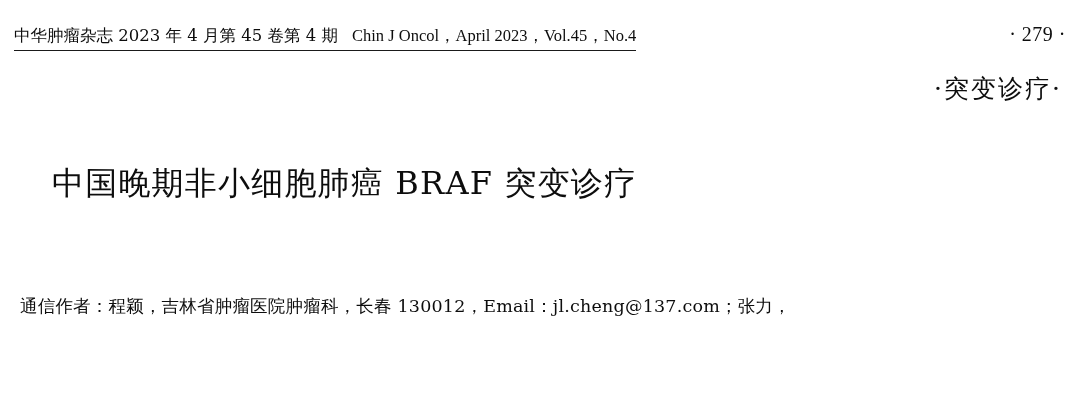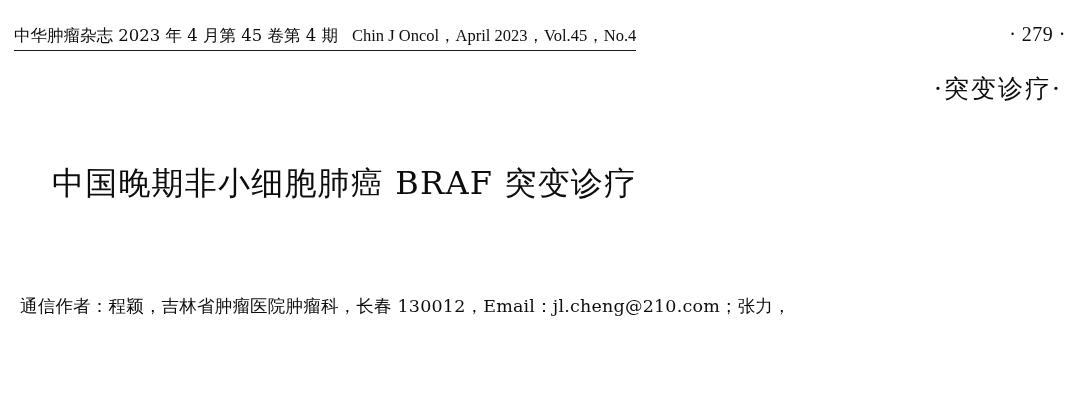--- a/index.html
+++ b/index.html
@@ -115,16 +115,16 @@
     <div class="rh-right">· 279 ·</div>
   </div>
 
   <div class="kicker">·突变诊疗·</div>
 
   <h1 class="title">
     <span class="line">中国晚期非小细胞肺癌 BRAF 突变诊疗</span>
   </h1>
 
   <div class="meta">
-    <span class="corr-line">通信作者：程颖，吉林省肿瘤医院肿瘤科，长春 130012，Email：jl.cheng@210.com；张力，</span>
+    <span class="corr-line">通信作者：程颖，吉林省肿瘤医院肿瘤科，长春 130012，Email：jl.cheng@137.com；张力，</span>
   </div>
 
 </div>
 
 </body></html>

